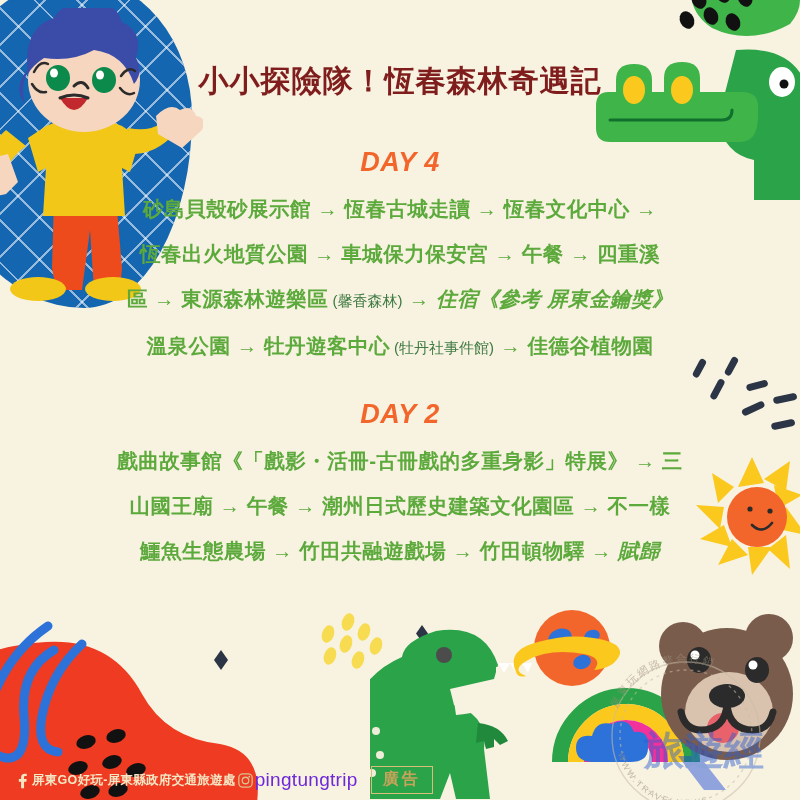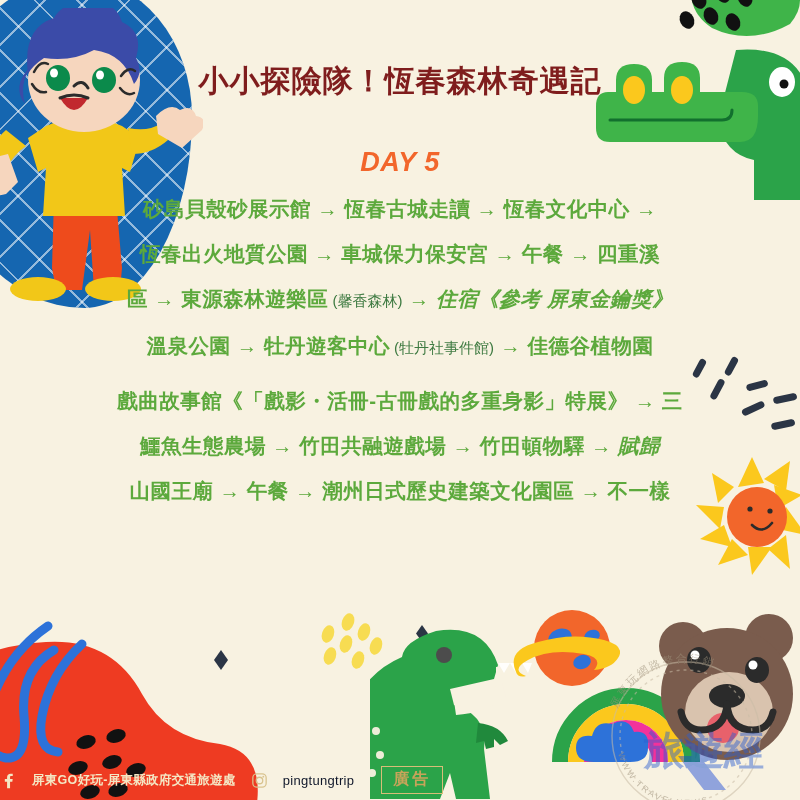--- a/index.html
+++ b/index.html
@@ -109,26 +109,26 @@
     letter-spacing:.5px;
     white-space:nowrap;
   }
   .note { color:#3E7A41; font-size:15px; font-weight:normal; letter-spacing:0; }
   .ital { font-style:italic; }
   .arw  { font-weight:normal; }
 
   
   .footer {
     position:absolute; left:0; bottom:0; width:800px; height:40px;
-    display:flex; align-items:center; gap:15px;
-    z-index:40;
+    display:flex; align-items:center; gap:1px;
+    padding-left:14px; z-index:40;
     font-size:12.5px;
   }
   .fb-text { color:#F4E7C4; font-weight:bold; letter-spacing:.3px; }
-  .ig-text { color:#0f172a; letter-spacing:.3px; font-size:13px; }
+  .ig-text { color:#6d28d9; letter-spacing:.3px; font-size:19px; }
   .ad-box {
     border:1.6px solid #D9BD78; color:#C8A45A;
     padding:2px 11px 3px; font-size:16px; letter-spacing:3px;
     font-weight:bold; margin-left:12px;
   }
   .ic { width:17px; height:17px; flex:0 0 auto; }
 </style>
 </head>
 <body>
 
@@ -332,45 +332,46 @@
     <g>
       <path d="M112 150 l-26 -34 16 0 -10 -18 34 20 -14 4 22 28z" fill="#1A49D6" opacity=".85"></path>
     </g>
     <text x="52" y="124" font-size="40" font-weight="bold" fill="#2C5FD1" opacity=".85">旅遊經</text>
   </svg>
 
   <div id="content">
 
     <h1 class="title">小小探險隊！恆春森林奇遇記</h1>
 
-    <div class="day-head day1-head">DAY 5</div>
+    <div class="day-head day1-head">DAY 4</div>
     <div class="lines">
       <div class="line">
         <span class="main">砂島貝殼砂展示館</span><span class="arw"> → </span><span class="main">恆春古城走讀</span><span class="arw"> → </span><span class="main">恆春文化中心</span><span class="arw"> →</span>
       </div>
       <div class="line">
         <span class="main">恆春出火地質公園</span><span class="arw"> → </span><span class="main">車城保力保安宮</span><span class="arw"> → </span><span class="main">午餐</span><span class="arw"> → </span><span class="main">四重溪</span>
       </div>
       <div class="line">
         <span class="main">區</span><span class="arw"> → </span><span class="main">東源森林遊樂區</span><span class="note"> (馨香森林)</span><span class="arw"> → </span><span class="ital">住宿《參考 屏東金鑰獎》</span>
       </div>
       <div class="line">
         <span class="main">溫泉公園</span><span class="arw"> → </span><span class="main">牡丹遊客中心</span><span class="note"> (牡丹社事件館)</span><span class="arw"> → </span><span class="main">佳德谷植物園</span>
       </div>
     </div>
 
+    <div class="day-head day2-head">DAY 2</div>
     <div class="lines">
       <div class="line">
         <span class="main">戲曲故事館《「戲影・活冊-古冊戲的多重身影」特展》</span><span class="arw"> → </span><span class="main">三</span>
       </div>
       <div class="line">
+        <span class="main">山國王廟</span><span class="arw"> → </span><span class="main">午餐</span><span class="arw"> → </span><span class="main">潮州日式歷史建築文化園區</span><span class="arw"> → </span><span class="main">不一樣</span>
+      </div>
+      <div class="line">
         <span class="main">鱷魚生態農場</span><span class="arw"> → </span><span class="main">竹田共融遊戲場</span><span class="arw"> → </span><span class="main">竹田頓物驛</span><span class="arw"> → </span><span class="ital">賦歸</span>
-      </div>
-      <div class="line">
-        <span class="main">山國王廟</span><span class="arw"> → </span><span class="main">午餐</span><span class="arw"> → </span><span class="main">潮州日式歷史建築文化園區</span><span class="arw"> → </span><span class="main">不一樣</span>
       </div>
     </div>
   </div>
 
   <div class="footer">
     <svg class="ic" viewBox="0 0 24 24">
       <path d="M14.2 23V13.6h3.2l.5-3.7h-3.7V7.6c0-1.1.3-1.8 1.8-1.8h2V2.5c-.4 0-1.6-.1-3-.1-3 0-5 1.8-5 5.1v2.4H6.8v3.7h3.2V23z" fill="#F4E7C4"></path>
     </svg>
     <span class="fb-text">屏東GO好玩-屏東縣政府交通旅遊處</span>
 

